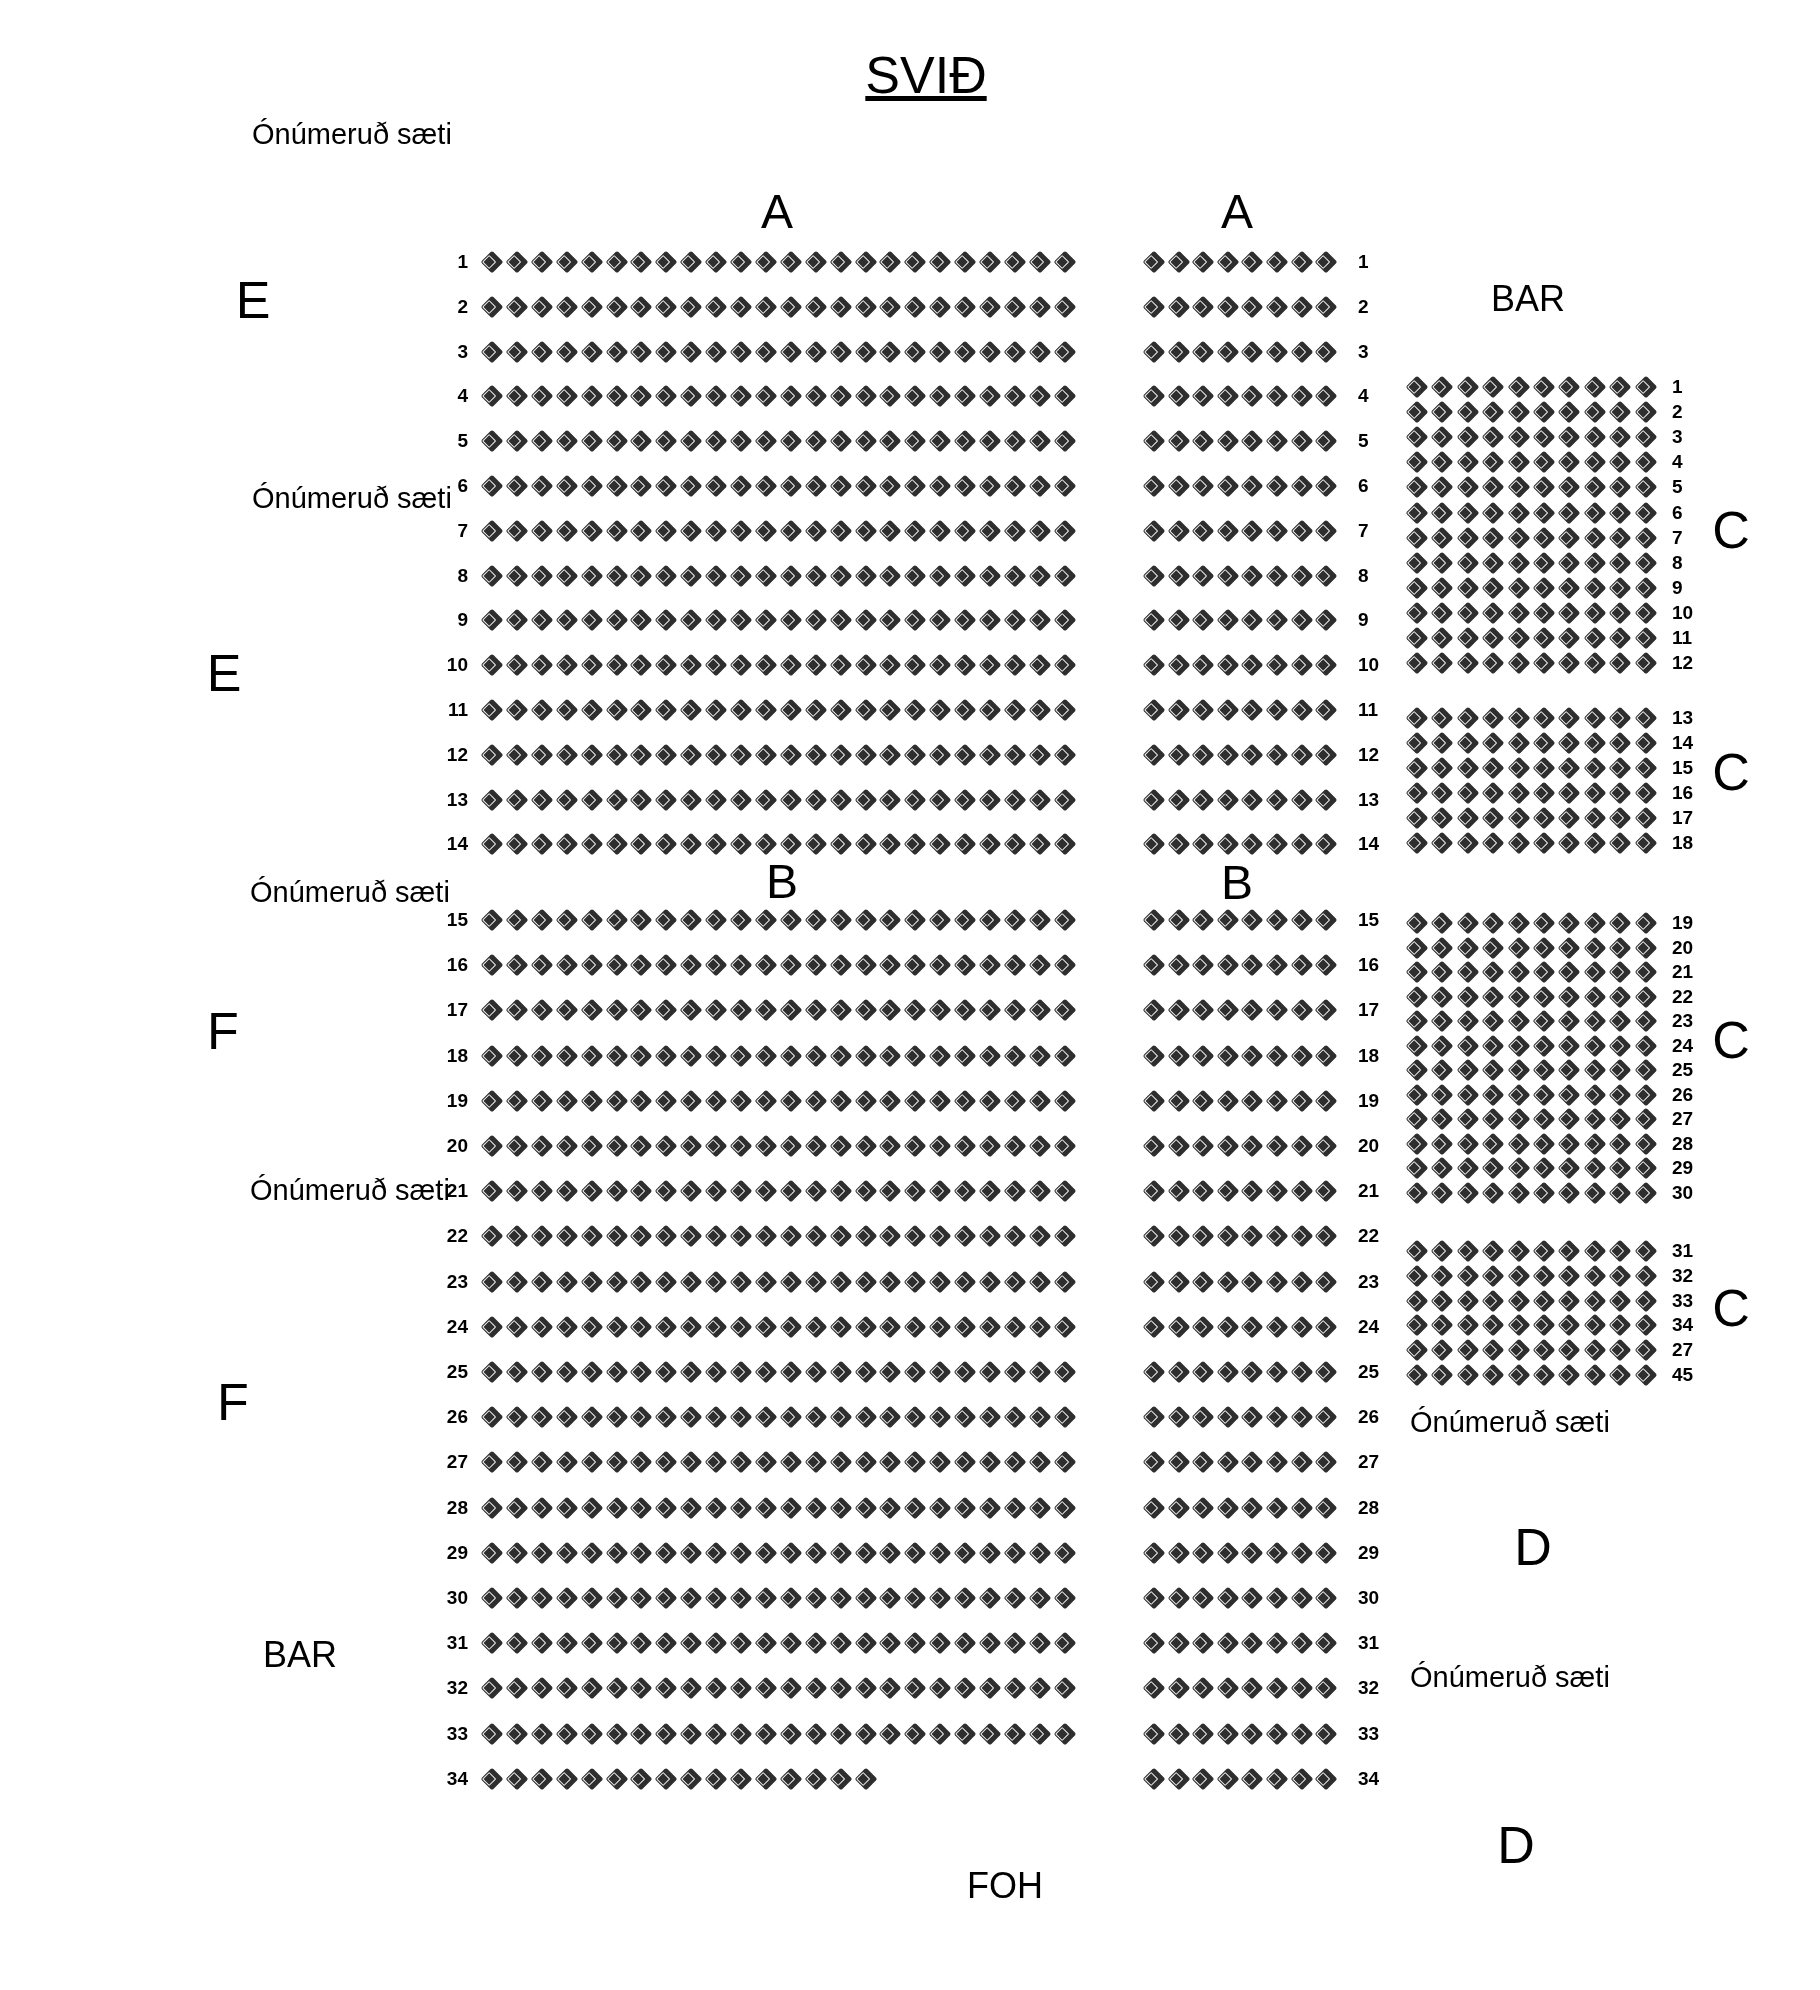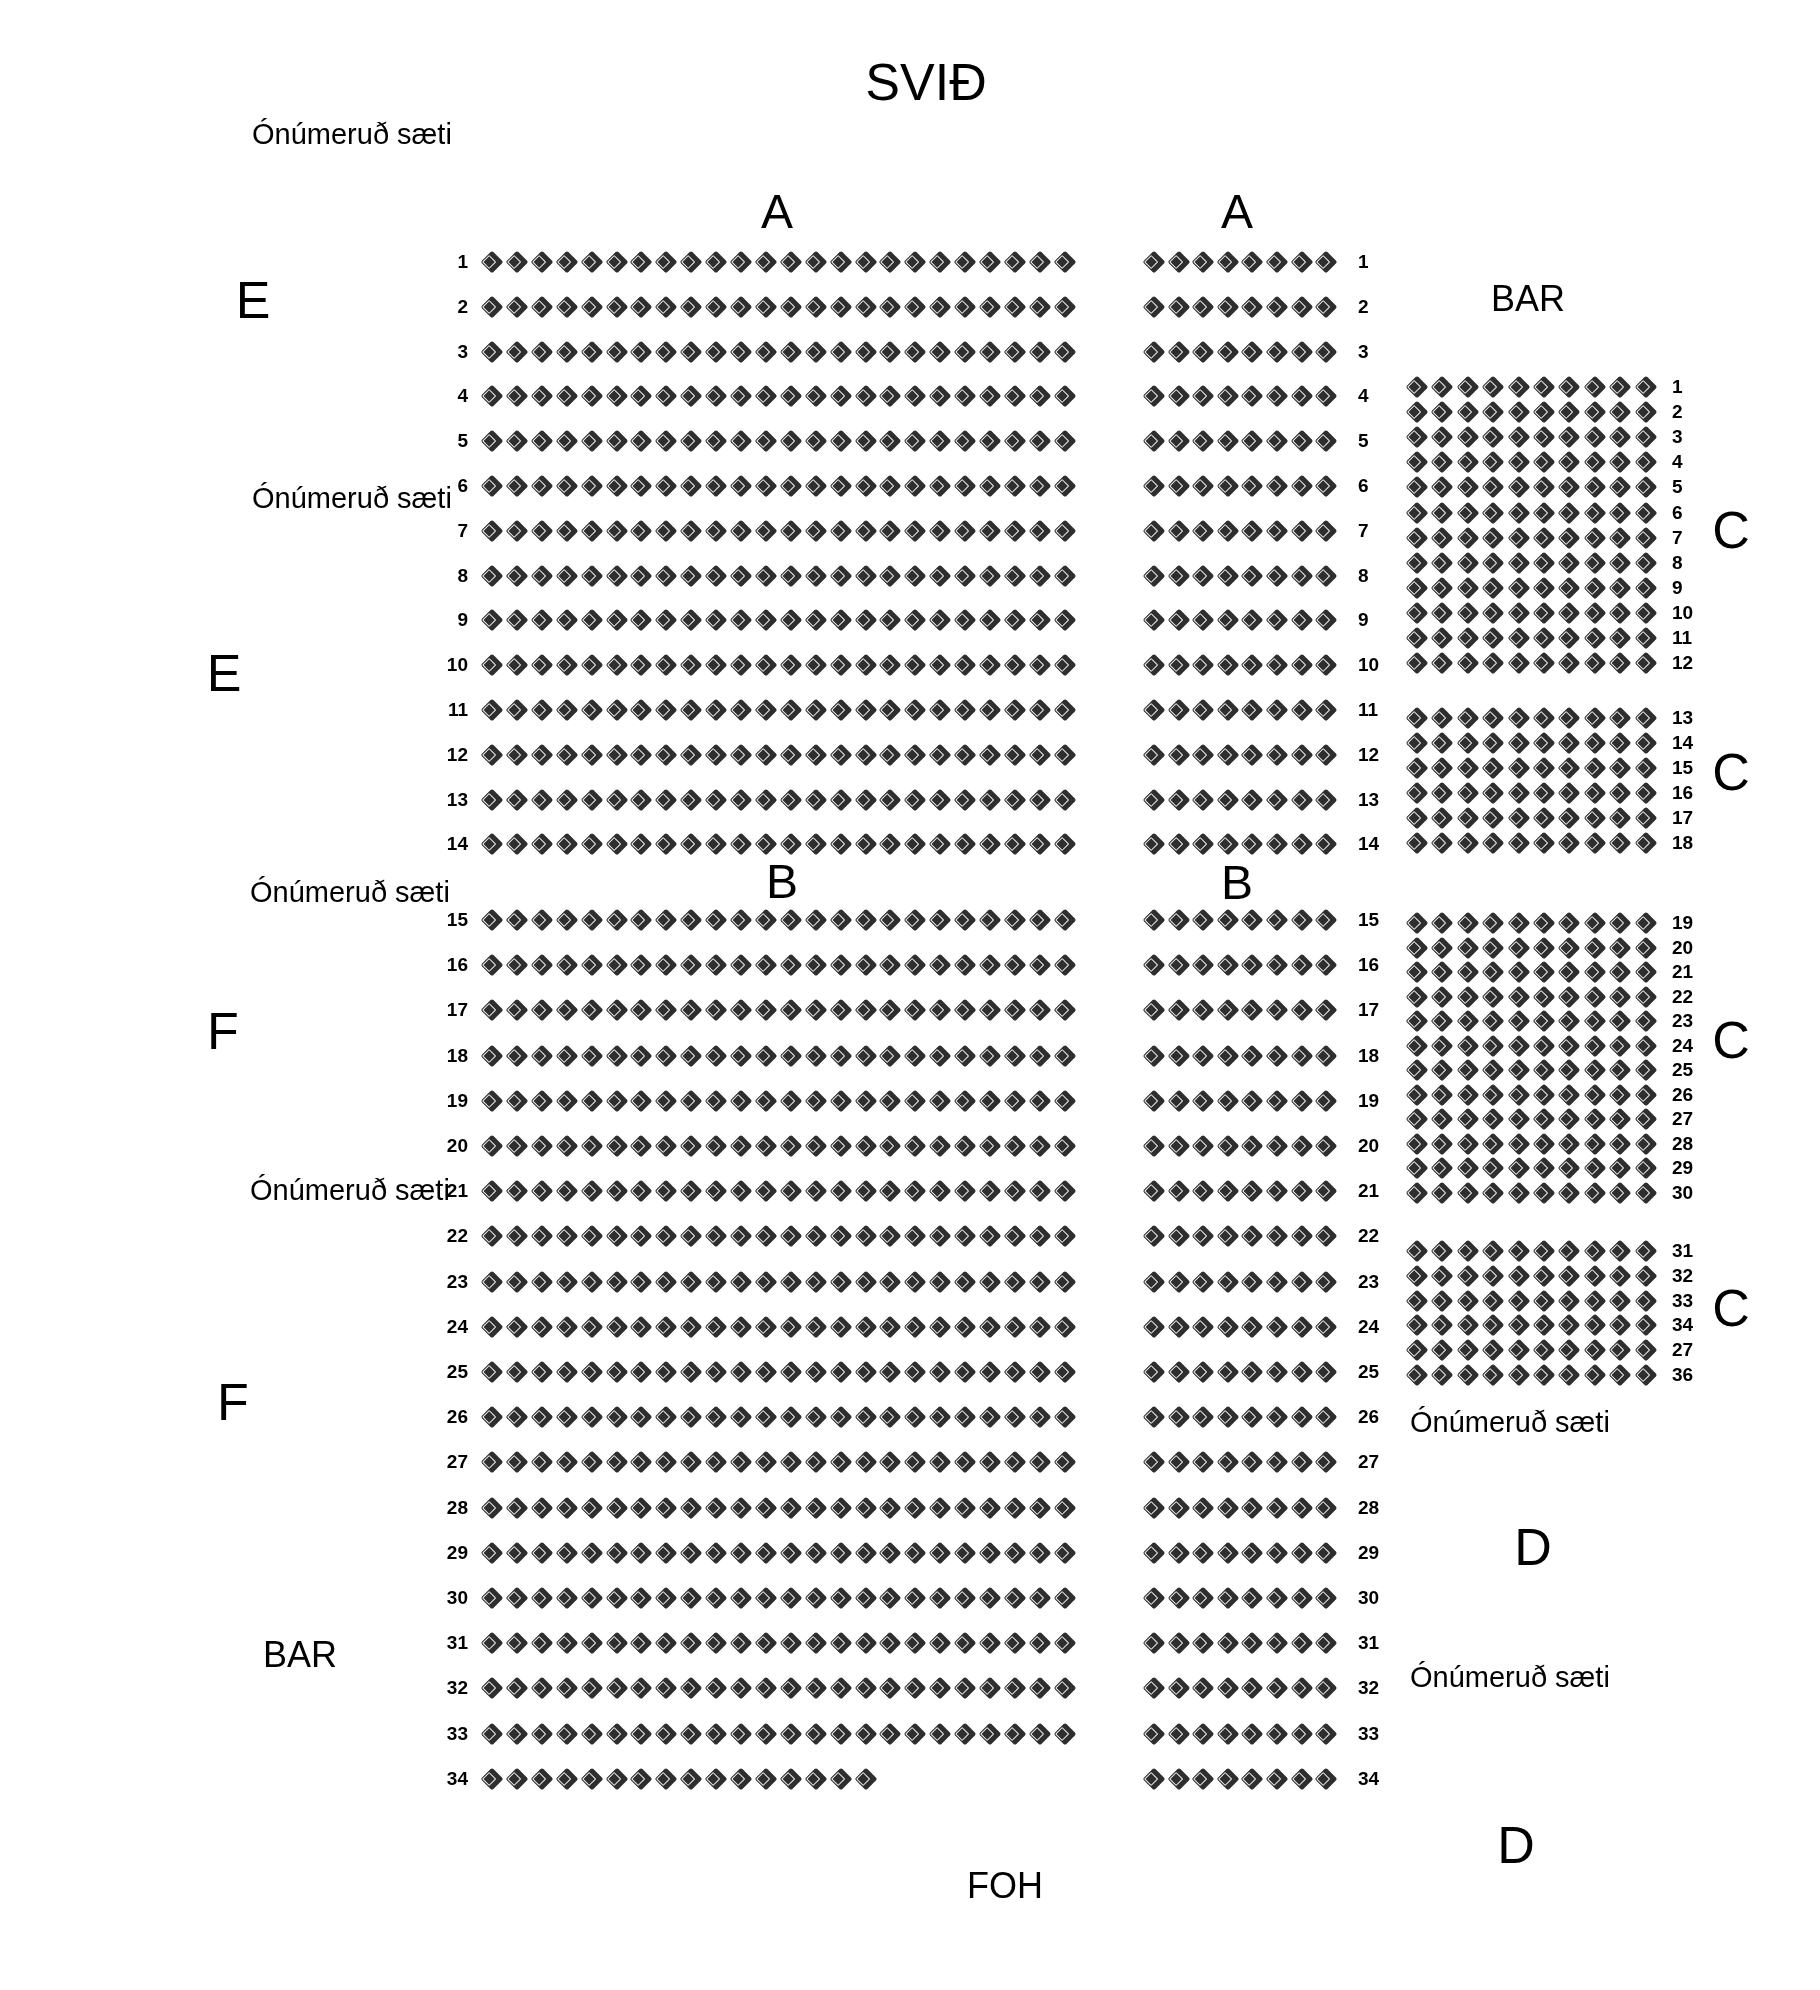--- a/index.html
+++ b/index.html
@@ -42,21 +42,21 @@
     position:absolute;transform:translate(-50%,-50%);
     color:#000;white-space:nowrap;line-height:1;
   }
   #stage-title{font-size:52px;}
   #foh-label{font-size:36px;}
 </style>
 </head>
 <body>
 
 <div id="canvas">
-  <div id="stage-title" style="left: 926px; top: 82px;">SVIÐ</div>
+  <div id="stage-title" style="left: 926px; top: 75px; text-decoration: underline;">SVIÐ</div>
   <div id="label-layer">
       <div class="lbl left" style="left: 252px; top: 134px; font-size: 29px;">Ónúmeruð sæti</div>
       <div class="lbl center" style="left: 253px; top: 300px; font-size: 52px;">E</div>
       <div class="lbl left" style="left: 252px; top: 498px; font-size: 29px;">Ónúmeruð sæti</div>
       <div class="lbl center" style="left: 224px; top: 673px; font-size: 52px;">E</div>
       <div class="lbl left" style="left: 250px; top: 892px; font-size: 29px;">Ónúmeruð sæti</div>
       <div class="lbl center" style="left: 223px; top: 1031px; font-size: 52px;">F</div>
       <div class="lbl left" style="left: 250px; top: 1190px; font-size: 29px;">Ónúmeruð sæti</div>
       <div class="lbl center" style="left: 233px; top: 1402px; font-size: 52px;">F</div>
       <div class="lbl center" style="left: 300px; top: 1655px; font-size: 36px;">BAR</div>
@@ -4491,16 +4491,16 @@
       </div>
       <div class="seat" style="left: 1586.8px; top: 1367px; background: rgb(46, 46, 46);">
         <div class="inner"></div>
       </div>
       <div class="seat" style="left: 1612.2px; top: 1367px; background: rgb(46, 46, 46);">
         <div class="inner"></div>
       </div>
       <div class="seat" style="left: 1637.6px; top: 1367px; background: rgb(46, 46, 46);">
         <div class="inner"></div>
       </div>
-      <div class="rowlab r-left" style="top: 1365px; width: 44px; left: 1672px;">36</div>
+      <div class="rowlab r-left" style="top: 1365px; width: 44px; left: 1672px;">45</div>
     </div>
   <div id="foh-label" style="left: 1005px; top: 1886px;">FOH</div>
 </div>
 
 </body></html>

